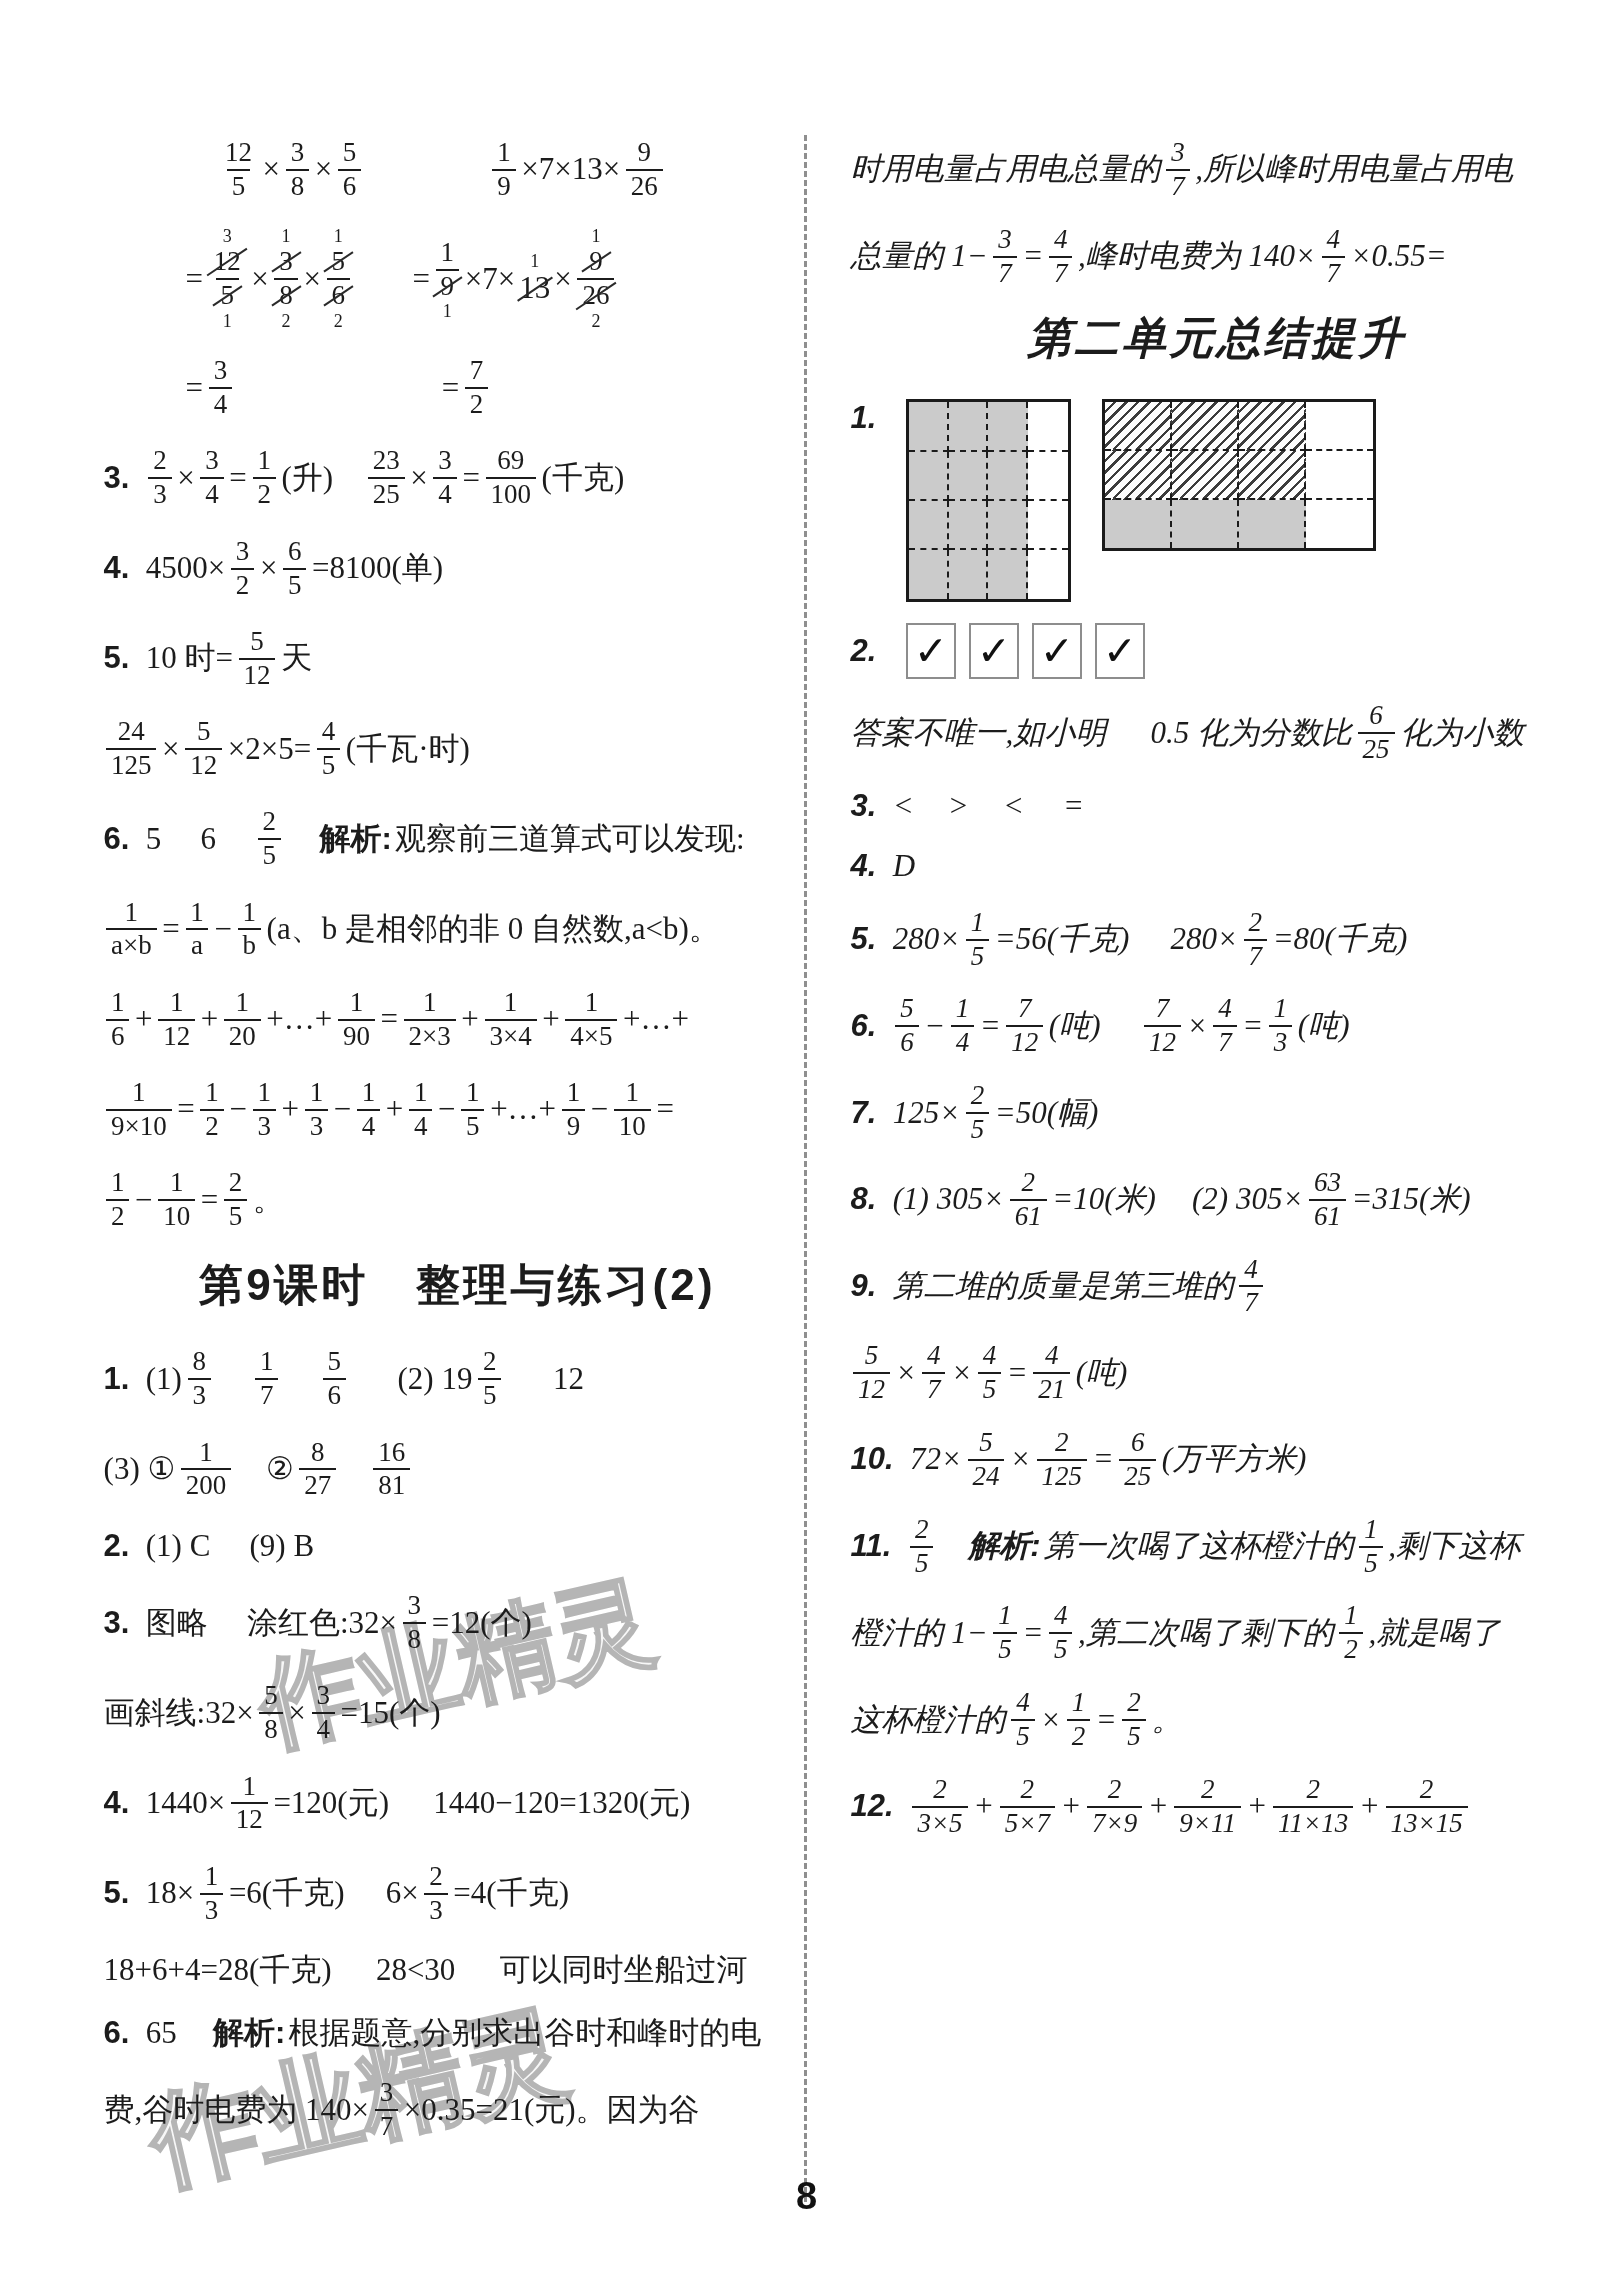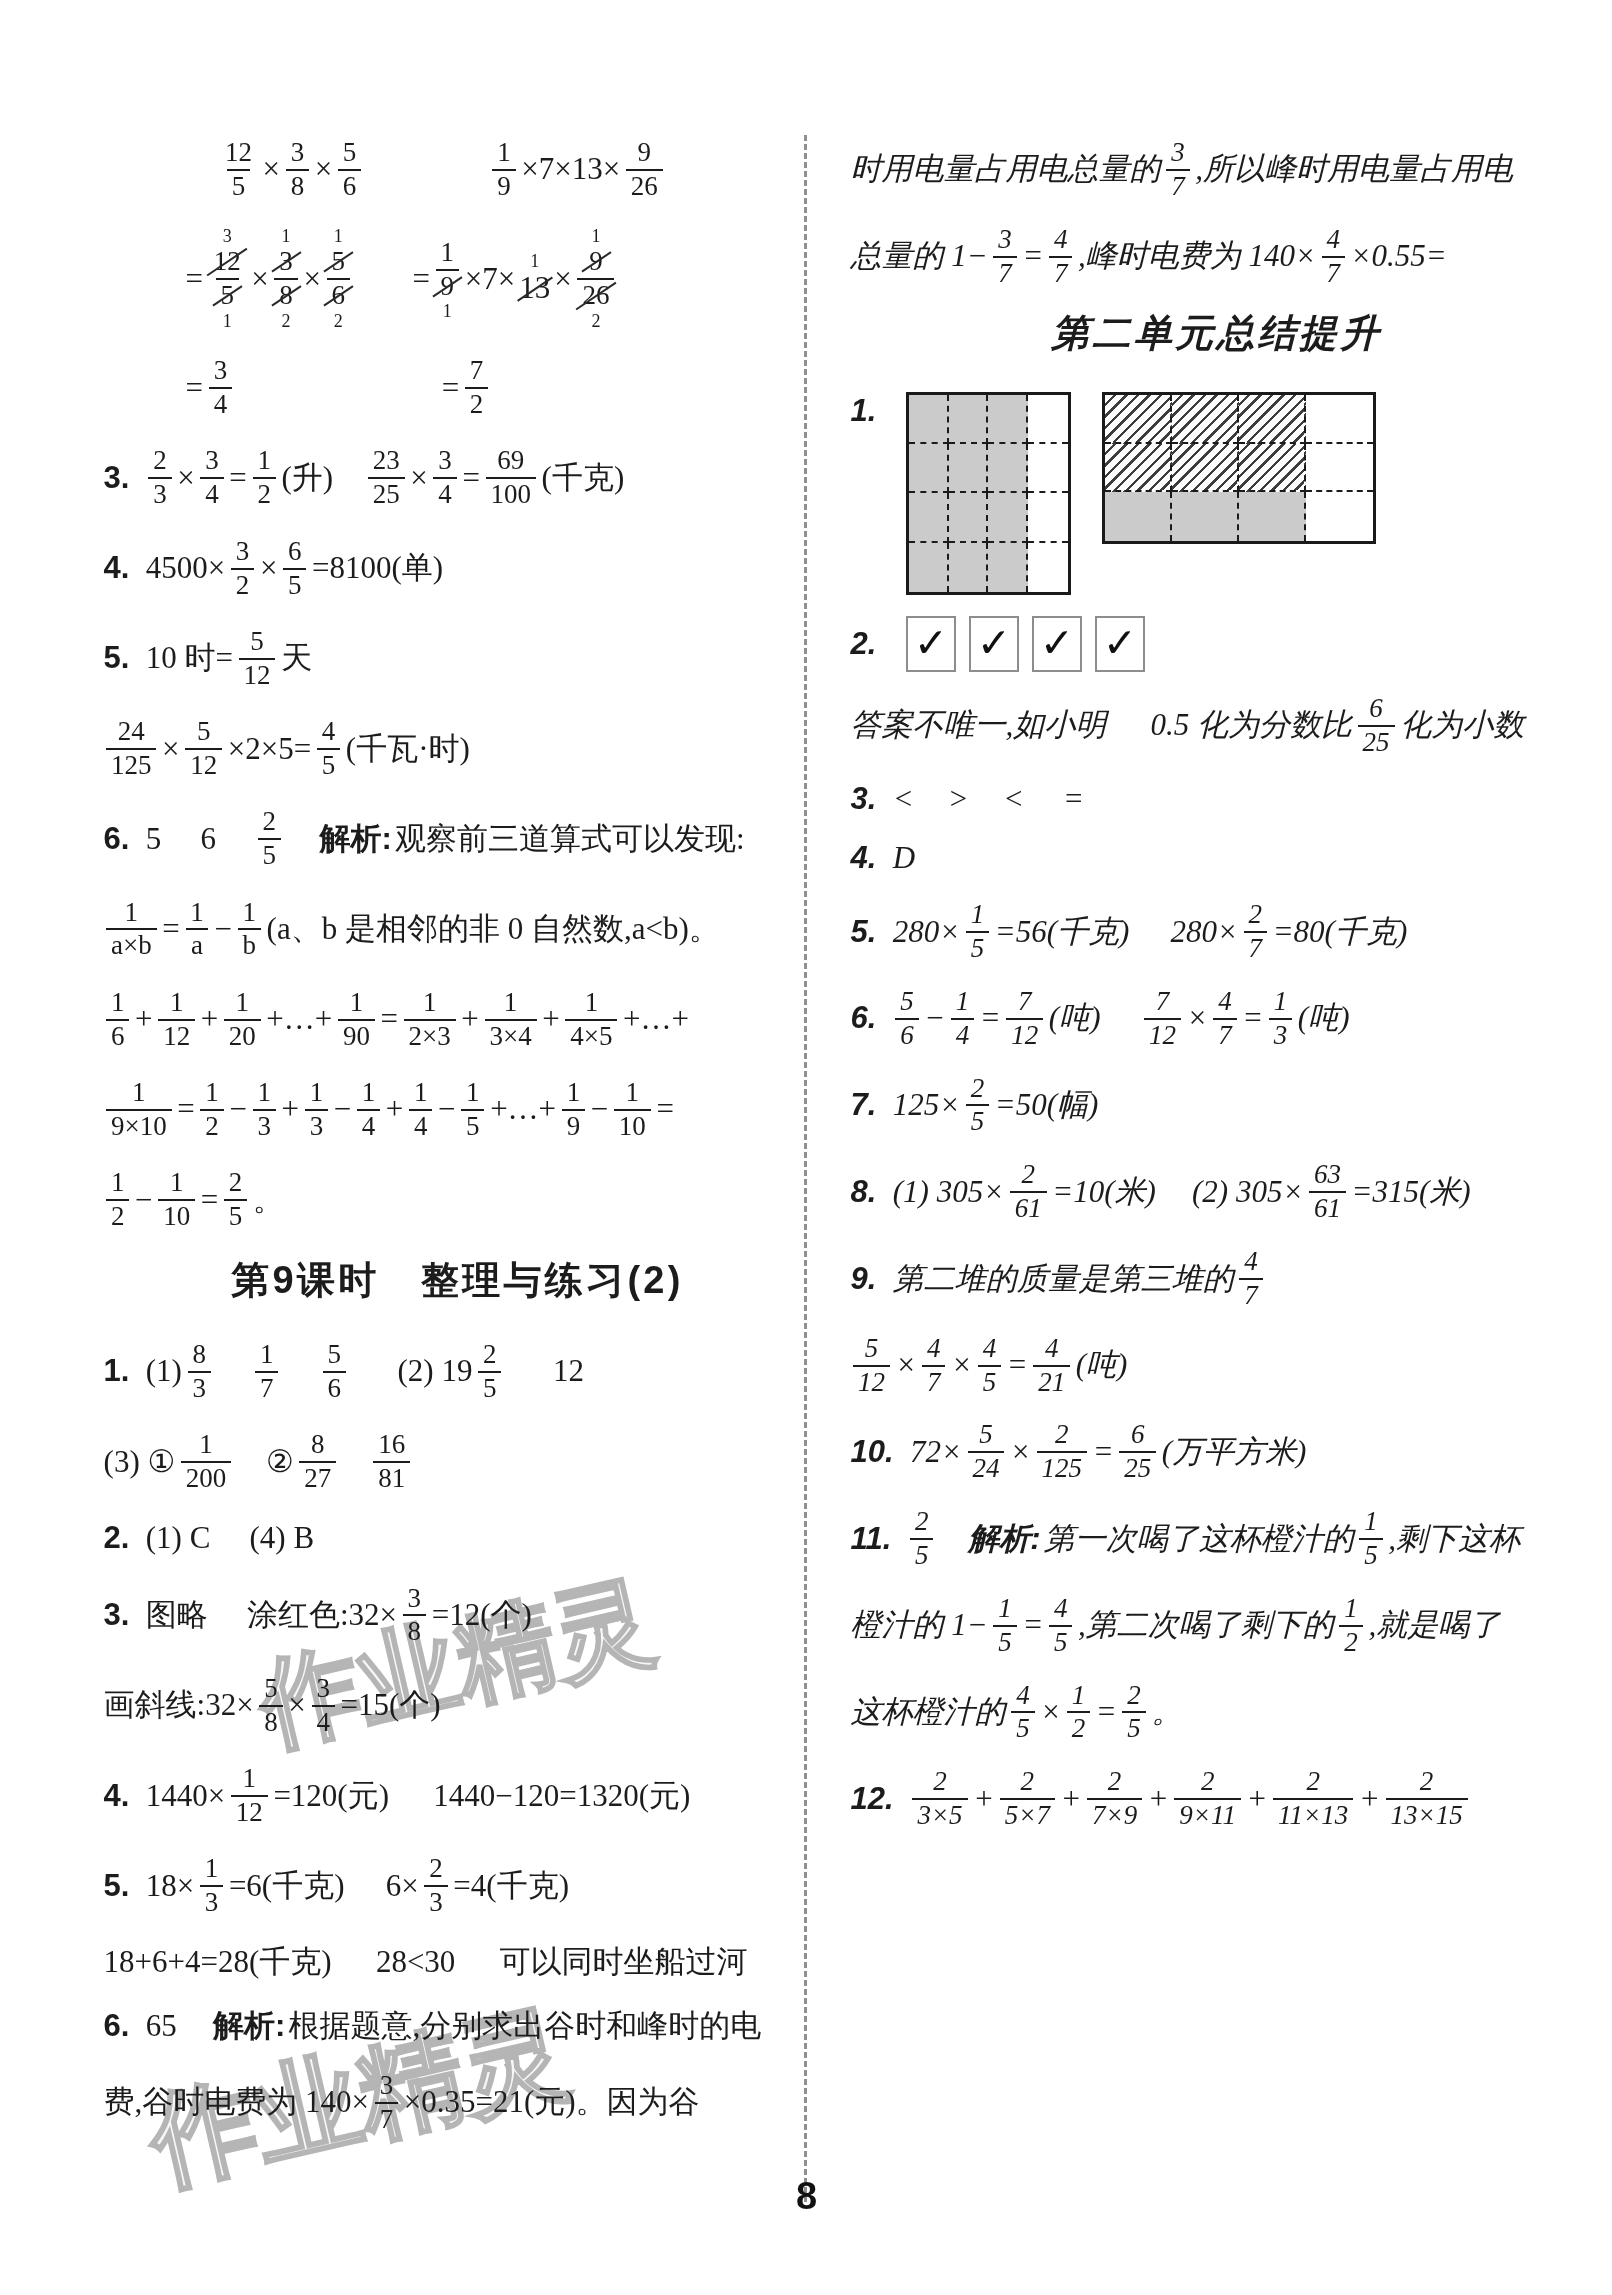--- a/index.html
+++ b/index.html
@@ -8,21 +8,21 @@
   .divider{position:absolute;left:804px;top:135px;height:2067px;width:0;
            border-left:3.3px dashed #8f8f8f;}
   .col{position:absolute;top:137px;margin-left:20px;}
   .col-left{left:82px;width:711px;}
   .col-right{left:829px;width:735px;font-style:italic;}
   .line{display:flex;align-items:center;white-space:pre;margin-bottom:24.5px;min-height:36px;
         font-size:31px;line-height:1.25;}
   .col-right .line{margin-bottom:21px;}
   .line.top{align-items:flex-start;}
   .line.heading{justify-content:center;font-family:"Liberation Sans","DejaVu Sans",sans-serif;
-        font-size:38px;font-weight:700;margin-top:8.2px;margin-bottom:34px;letter-spacing:3.3px;}
+        font-size:44px;font-weight:700;margin-top:8.2px;margin-bottom:34px;letter-spacing:3.3px;}
   .tk{margin:0 1.6px;}
   .tk.bold{font-weight:700;font-family:"Liberation Sans","DejaVu Sans",sans-serif;}
   .line > .bold:first-child{margin-right:14.7px;}
   .sp{display:inline-block;height:0.8px;}
   .frac{display:inline-flex;flex-direction:column;align-items:center;margin:0 4.1px;vertical-align:middle;}
   .frac .fn,.frac .fd{display:block;font-size:27px;line-height:1.18;padding:0 4.9px;text-align:center;}
   .frac .fd{border-top:2.5px solid #1c1c1c;}
   .tiny{font-size:18px;line-height:1.05;color:#1c1c1c;}
   .strike{position:relative;}
   .strike::after{content:"";position:absolute;left:-5.7px;right:-5.7px;top:48%;height:0;
@@ -66,21 +66,21 @@
       <div class="line"><span class="tk bold">5.</span><span class="tk">10 时=</span><span class="frac"><span class="fn">5</span><span class="fd">12</span></span><span class="tk">天</span></div>
       <div class="line"><span class="frac"><span class="fn">24</span><span class="fd">125</span></span><span class="tk">×</span><span class="frac"><span class="fn">5</span><span class="fd">12</span></span><span class="tk">×2×5=</span><span class="frac"><span class="fn">4</span><span class="fd">5</span></span><span class="tk">(千瓦·时)</span></div>
       <div class="line"><span class="tk bold">6.</span><span class="tk">5</span><span class="sp" style="width: 36px;"></span><span class="tk">6</span><span class="sp" style="width: 36px;"></span><span class="frac"><span class="fn">2</span><span class="fd">5</span></span><span class="sp" style="width: 33px;"></span><span class="tk bold">解析:</span><span class="tk">观察前三道算式可以发现:</span></div>
       <div class="line"><span class="frac"><span class="fn">1</span><span class="fd">a×b</span></span><span class="tk">=</span><span class="frac"><span class="fn">1</span><span class="fd">a</span></span><span class="tk">−</span><span class="frac"><span class="fn">1</span><span class="fd">b</span></span><span class="tk">(a、b 是相邻的非 0 自然数,a&lt;b)。</span></div>
       <div class="line"><span class="frac"><span class="fn">1</span><span class="fd">6</span></span><span class="tk">+</span><span class="frac"><span class="fn">1</span><span class="fd">12</span></span><span class="tk">+</span><span class="frac"><span class="fn">1</span><span class="fd">20</span></span><span class="tk">+…+</span><span class="frac"><span class="fn">1</span><span class="fd">90</span></span><span class="tk">=</span><span class="frac"><span class="fn">1</span><span class="fd">2×3</span></span><span class="tk">+</span><span class="frac"><span class="fn">1</span><span class="fd">3×4</span></span><span class="tk">+</span><span class="frac"><span class="fn">1</span><span class="fd">4×5</span></span><span class="tk">+…+</span></div>
       <div class="line"><span class="frac"><span class="fn">1</span><span class="fd">9×10</span></span><span class="tk">=</span><span class="frac"><span class="fn">1</span><span class="fd">2</span></span><span class="tk">−</span><span class="frac"><span class="fn">1</span><span class="fd">3</span></span><span class="tk">+</span><span class="frac"><span class="fn">1</span><span class="fd">3</span></span><span class="tk">−</span><span class="frac"><span class="fn">1</span><span class="fd">4</span></span><span class="tk">+</span><span class="frac"><span class="fn">1</span><span class="fd">4</span></span><span class="tk">−</span><span class="frac"><span class="fn">1</span><span class="fd">5</span></span><span class="tk">+…+</span><span class="frac"><span class="fn">1</span><span class="fd">9</span></span><span class="tk">−</span><span class="frac"><span class="fn">1</span><span class="fd">10</span></span><span class="tk">=</span></div>
       <div class="line"><span class="frac"><span class="fn">1</span><span class="fd">2</span></span><span class="tk">−</span><span class="frac"><span class="fn">1</span><span class="fd">10</span></span><span class="tk">=</span><span class="frac"><span class="fn">2</span><span class="fd">5</span></span><span class="tk">。</span></div>
       <div class="line heading"><span class="tk">第9课时　整理与练习(2)</span></div>
       <div class="line"><span class="tk bold">1.</span><span class="tk">(1)</span><span class="frac"><span class="fn">8</span><span class="fd">3</span></span><span class="sp" style="width: 36px;"></span><span class="frac"><span class="fn">1</span><span class="fd">7</span></span><span class="sp" style="width: 36px;"></span><span class="frac"><span class="fn">5</span><span class="fd">6</span></span><span class="sp" style="width: 46px;"></span><span class="tk">(2) 19</span><span class="frac"><span class="fn">2</span><span class="fd">5</span></span><span class="sp" style="width: 46px;"></span><span class="tk">12</span></div>
       <div class="line"><span class="tk">(3) ①</span><span class="frac"><span class="fn">1</span><span class="fd">200</span></span><span class="sp" style="width: 29px;"></span><span class="tk">②</span><span class="frac"><span class="fn">8</span><span class="fd">27</span></span><span class="sp" style="width: 29px;"></span><span class="frac"><span class="fn">16</span><span class="fd">81</span></span></div>
-      <div class="line"><span class="tk bold">2.</span><span class="tk">(1) C</span><span class="sp" style="width: 36px;"></span><span class="tk">(4) B</span></div>
+      <div class="line"><span class="tk bold">2.</span><span class="tk">(1) C</span><span class="sp" style="width: 36px;"></span><span class="tk">(9) B</span></div>
       <div class="line"><span class="tk bold">3.</span><span class="tk">图略</span><span class="sp" style="width: 36px;"></span><span class="tk">涂红色:32×</span><span class="frac"><span class="fn">3</span><span class="fd">8</span></span><span class="tk">=12(个)</span></div>
       <div class="line"><span class="tk">画斜线:32×</span><span class="frac"><span class="fn">5</span><span class="fd">8</span></span><span class="tk">×</span><span class="frac"><span class="fn">3</span><span class="fd">4</span></span><span class="tk">=15(个)</span></div>
       <div class="line"><span class="tk bold">4.</span><span class="tk">1440×</span><span class="frac"><span class="fn">1</span><span class="fd">12</span></span><span class="tk">=120(元)</span><span class="sp" style="width: 41px;"></span><span class="tk">1440−120=1320(元)</span></div>
       <div class="line"><span class="tk bold">5.</span><span class="tk">18×</span><span class="frac"><span class="fn">1</span><span class="fd">3</span></span><span class="tk">=6(千克)</span><span class="sp" style="width: 38px;"></span><span class="tk">6×</span><span class="frac"><span class="fn">2</span><span class="fd">3</span></span><span class="tk">=4(千克)</span></div>
       <div class="line"><span class="tk">18+6+4=28(千克)</span><span class="sp" style="width: 41px;"></span><span class="tk">28&lt;30</span><span class="sp" style="width: 41px;"></span><span class="tk">可以同时坐船过河</span></div>
       <div class="line"><span class="tk bold">6.</span><span class="tk">65</span><span class="sp" style="width: 33px;"></span><span class="tk bold">解析:</span><span class="tk">根据题意,分别求出谷时和峰时的电</span></div>
       <div class="line"><span class="tk">费,谷时电费为 140×</span><span class="frac"><span class="fn">3</span><span class="fd">7</span></span><span class="tk">×0.35=21(元)。因为谷</span></div>
     </div>
   <div class="col col-right" id="col-right">
       <div class="line"><span class="tk">时用电量占用电总量的</span><span class="frac"><span class="fn">3</span><span class="fd">7</span></span><span class="tk">,所以峰时用电量占用电</span></div>

